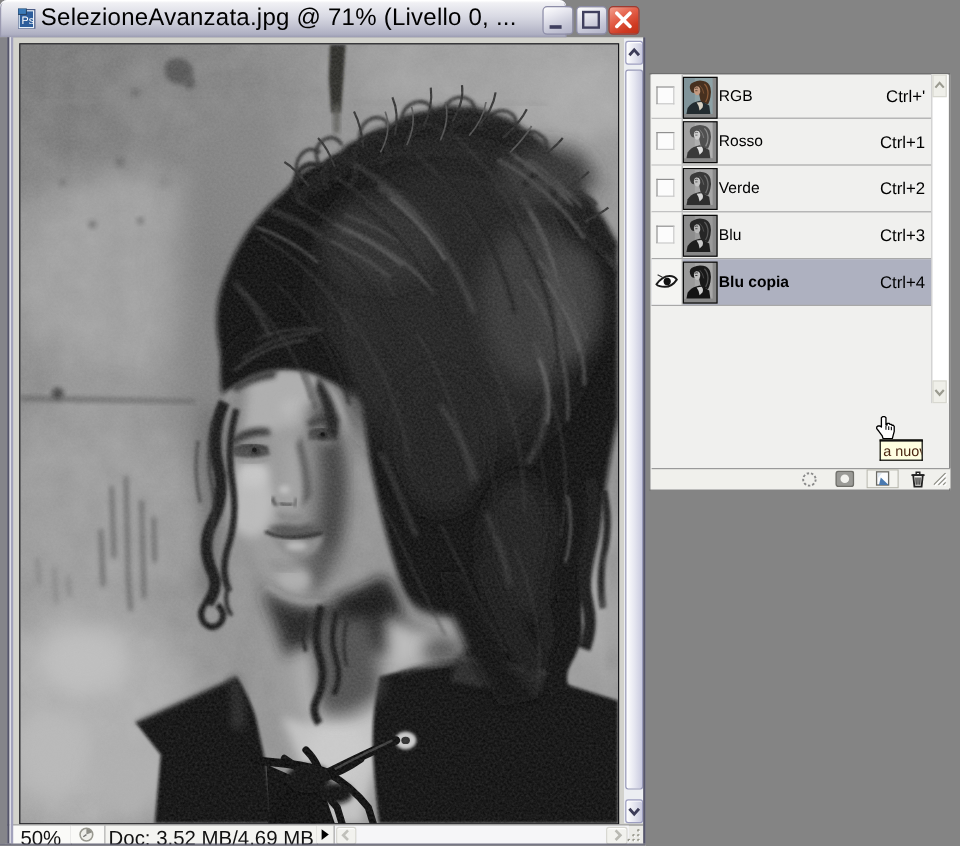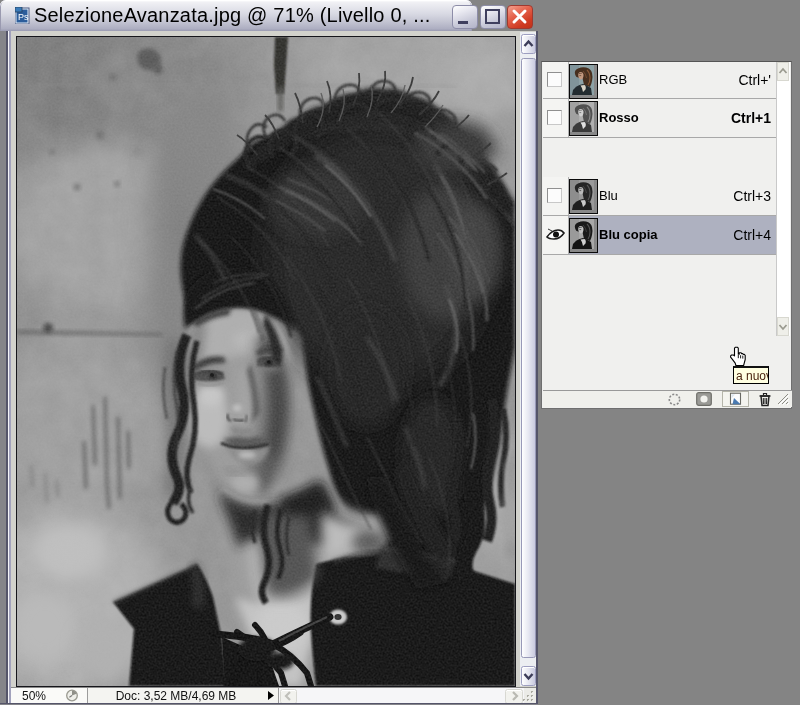--- a/index.html
+++ b/index.html
@@ -18,21 +18,21 @@
 #photo{position:absolute;left:17px;top:37px;width:498px;height:649px;background:#a0a0a0;outline:1.6px solid #15151a;}
 
 #vsb{position:absolute;left:520px;top:32px;width:16px;height:654px;background:#eceef2;}
 .sbtn{position:absolute;left:0.5px;width:15px;border:1px solid #9d9ec0;border-radius:2.5px;
  background:linear-gradient(90deg,#ffffff,#e3e4ef 55%,#c8c9de);box-sizing:border-box;color:#44445e;box-shadow:inset 0 1px 0 #fff;}
 .sbtn svg{display:block;margin:auto;}
 #vup{top:2px;height:20px;}
 #vthumb{position:absolute;left:0.5px;top:26px;height:600px;width:15px;border:1px solid #9899b8;border-radius:2.5px;background:linear-gradient(90deg,#ffffff,#e6e7f1 50%,#c9cadf);box-sizing:border-box;}
 #vdown{top:634px;height:20px;}
 
-#statusbar{position:absolute;left:4px;top:687px;width:532px;height:15.5px;background:#ebebe7;border-top:1px solid #8a8a8a;font-size:12px;color:#111;}
+#statusbar{position:absolute;left:4px;top:687px;width:532px;height:15.5px;background:#ebebe7;border-top:1px solid #8a8a8a;font-size:17px;color:#111;}
 .sfield{position:absolute;top:0px;height:15px;background:#fafaf8;border-right:1px solid #9c9c9c;}
 #f50{left:4px;width:50px;border-left:1px solid #9c9c9c;text-align:center;padding-top:1px;}
 #fclock{left:55px;width:28px;}
 #fdoc{left:84px;width:176px;text-align:center;padding-top:1px;background:#f4f4f1;}
 #farr{left:260px;width:14px;background:#f4f4f1;}
 #hsb{position:absolute;left:275px;top:0px;width:245px;height:16px;background:#f6f6f8;}
 
 #panel{position:absolute;left:541px;top:61px;width:251px;height:348px;background:#f0f0ee;border:1px solid #6f6f6f;border-top:1px solid #555;box-sizing:border-box;}
 .prow{position:absolute;left:1px;width:237px;height:38px;border-bottom:1px solid #a8a8a8;}
 .eyecell{position:absolute;left:0;top:0;width:24.5px;height:100%;background:#f4f4f2;border-right:1px solid #b0b0b0;}
@@ -498,39 +498,59 @@
 <path d="M13 6 Q16 9 16.5 13" stroke="#8a5a38" stroke-width="0.8" fill="none" opacity="0.8"></path>
 <path d="M8.2 10 Q8.2 7.5 10 7 Q12.6 6.6 13.4 9 Q14 11.5 12.8 13.5 Q11 15.2 9.6 13.8 Q8.2 12.5 8.2 10 Z" fill="#c49a80"></path>
 <path d="M9 8.7 Q10.3 8.1 11.6 8.5 M9.4 10.6 L11.2 10.6" stroke="#47301f" stroke-width="0.65" fill="none"></path>
 <path d="M2 30 L3 25 Q6 21 9.5 20 L13 19 Q18 21 21 23 L22 30 Z" fill="#232c30"></path>
 <path d="M10.5 20.5 Q12.5 23 13 27 L15.5 24.5 Q16.5 21.5 14.5 20 Z" fill="#d8d2c4"></path>
 </svg>
       </div>
     <div class="cname">RGB</div>
       <div class="ckey">Ctrl+'</div>
   </div>
-  <div class="prow" style="top:37px;font-weight:bold;">
+  <div class="prow" style="top:37px;">
     <div class="eyecell">
         <div class="eyebox"></div>
       </div>
     <div class="thumb" id="th2">
         <svg width="24" height="30" viewBox="0 0 24 30" style="position:absolute;left:0;top:0">
 <rect width="24" height="30" fill="#b0b0b0"></rect>
 <rect x="0" y="0" width="9" height="30" fill="#9a9a9a" opacity="0.65"></rect>
 <path d="M5 9 Q4 5 8 3.5 Q12 1.5 16 2.5 Q21 3.5 22 8 Q23 12 22 16 Q21.5 19 20 22 L14 20 L12.5 13 Q11 11.5 9 12.5 Q6 13 5 9 Z" fill="#505050"></path>
 <path d="M17 5 Q20 8 20 13 Q20 17 18 20" stroke="#8a8a8a" stroke-width="1.1" fill="none"></path>
 <path d="M13 6 Q16 9 16.5 13" stroke="#8a8a8a" stroke-width="0.8" fill="none" opacity="0.8"></path>
 <path d="M8.2 10 Q8.2 7.5 10 7 Q12.6 6.6 13.4 9 Q14 11.5 12.8 13.5 Q11 15.2 9.6 13.8 Q8.2 12.5 8.2 10 Z" fill="#d0d0d0"></path>
 <path d="M9 8.7 Q10.3 8.1 11.6 8.5 M9.4 10.6 L11.2 10.6" stroke="#505050" stroke-width="0.65" fill="none"></path>
 <path d="M2 30 L3 25 Q6 21 9.5 20 L13 19 Q18 21 21 23 L22 30 Z" fill="#3a3a3a"></path>
 <path d="M10.5 20.5 Q12.5 23 13 27 L15.5 24.5 Q16.5 21.5 14.5 20 Z" fill="#e0e0e0"></path>
 </svg>
       </div>
     <div class="cname">Rosso</div>
       <div class="ckey">Ctrl+1</div>
+  </div>
+  <div class="prow" style="top:76px;">
+    <div class="eyecell">
+        <div class="eyebox"></div>
+      </div>
+    <div class="thumb" id="th3">
+        <svg width="24" height="30" viewBox="0 0 24 30" style="position:absolute;left:0;top:0">
+<rect width="24" height="30" fill="#a6a6a6"></rect>
+<rect x="0" y="0" width="9" height="30" fill="#909090" opacity="0.65"></rect>
+<path d="M5 9 Q4 5 8 3.5 Q12 1.5 16 2.5 Q21 3.5 22 8 Q23 12 22 16 Q21.5 19 20 22 L14 20 L12.5 13 Q11 11.5 9 12.5 Q6 13 5 9 Z" fill="#3a3a3a"></path>
+<path d="M17 5 Q20 8 20 13 Q20 17 18 20" stroke="#707070" stroke-width="1.1" fill="none"></path>
+<path d="M13 6 Q16 9 16.5 13" stroke="#707070" stroke-width="0.8" fill="none" opacity="0.8"></path>
+<path d="M8.2 10 Q8.2 7.5 10 7 Q12.6 6.6 13.4 9 Q14 11.5 12.8 13.5 Q11 15.2 9.6 13.8 Q8.2 12.5 8.2 10 Z" fill="#c4c4c4"></path>
+<path d="M9 8.7 Q10.3 8.1 11.6 8.5 M9.4 10.6 L11.2 10.6" stroke="#3a3a3a" stroke-width="0.65" fill="none"></path>
+<path d="M2 30 L3 25 Q6 21 9.5 20 L13 19 Q18 21 21 23 L22 30 Z" fill="#2e2e2e"></path>
+<path d="M10.5 20.5 Q12.5 23 13 27 L15.5 24.5 Q16.5 21.5 14.5 20 Z" fill="#d6d6d6"></path>
+</svg>
+      </div>
+    <div class="cname">Verde</div>
+      <div class="ckey">Ctrl+2</div>
   </div>
   <div class="prow" style="top:115px;">
     <div class="eyecell">
         <div class="eyebox"></div>
       </div>
     <div class="thumb" id="th4">
         <svg width="24" height="30" viewBox="0 0 24 30" style="position:absolute;left:0;top:0">
 <rect width="24" height="30" fill="#9a9a9a"></rect>
 <rect x="0" y="0" width="9" height="30" fill="#868686" opacity="0.65"></rect>
 <path d="M5 9 Q4 5 8 3.5 Q12 1.5 16 2.5 Q21 3.5 22 8 Q23 12 22 16 Q21.5 19 20 22 L14 20 L12.5 13 Q11 11.5 9 12.5 Q6 13 5 9 Z" fill="#262626"></path>

